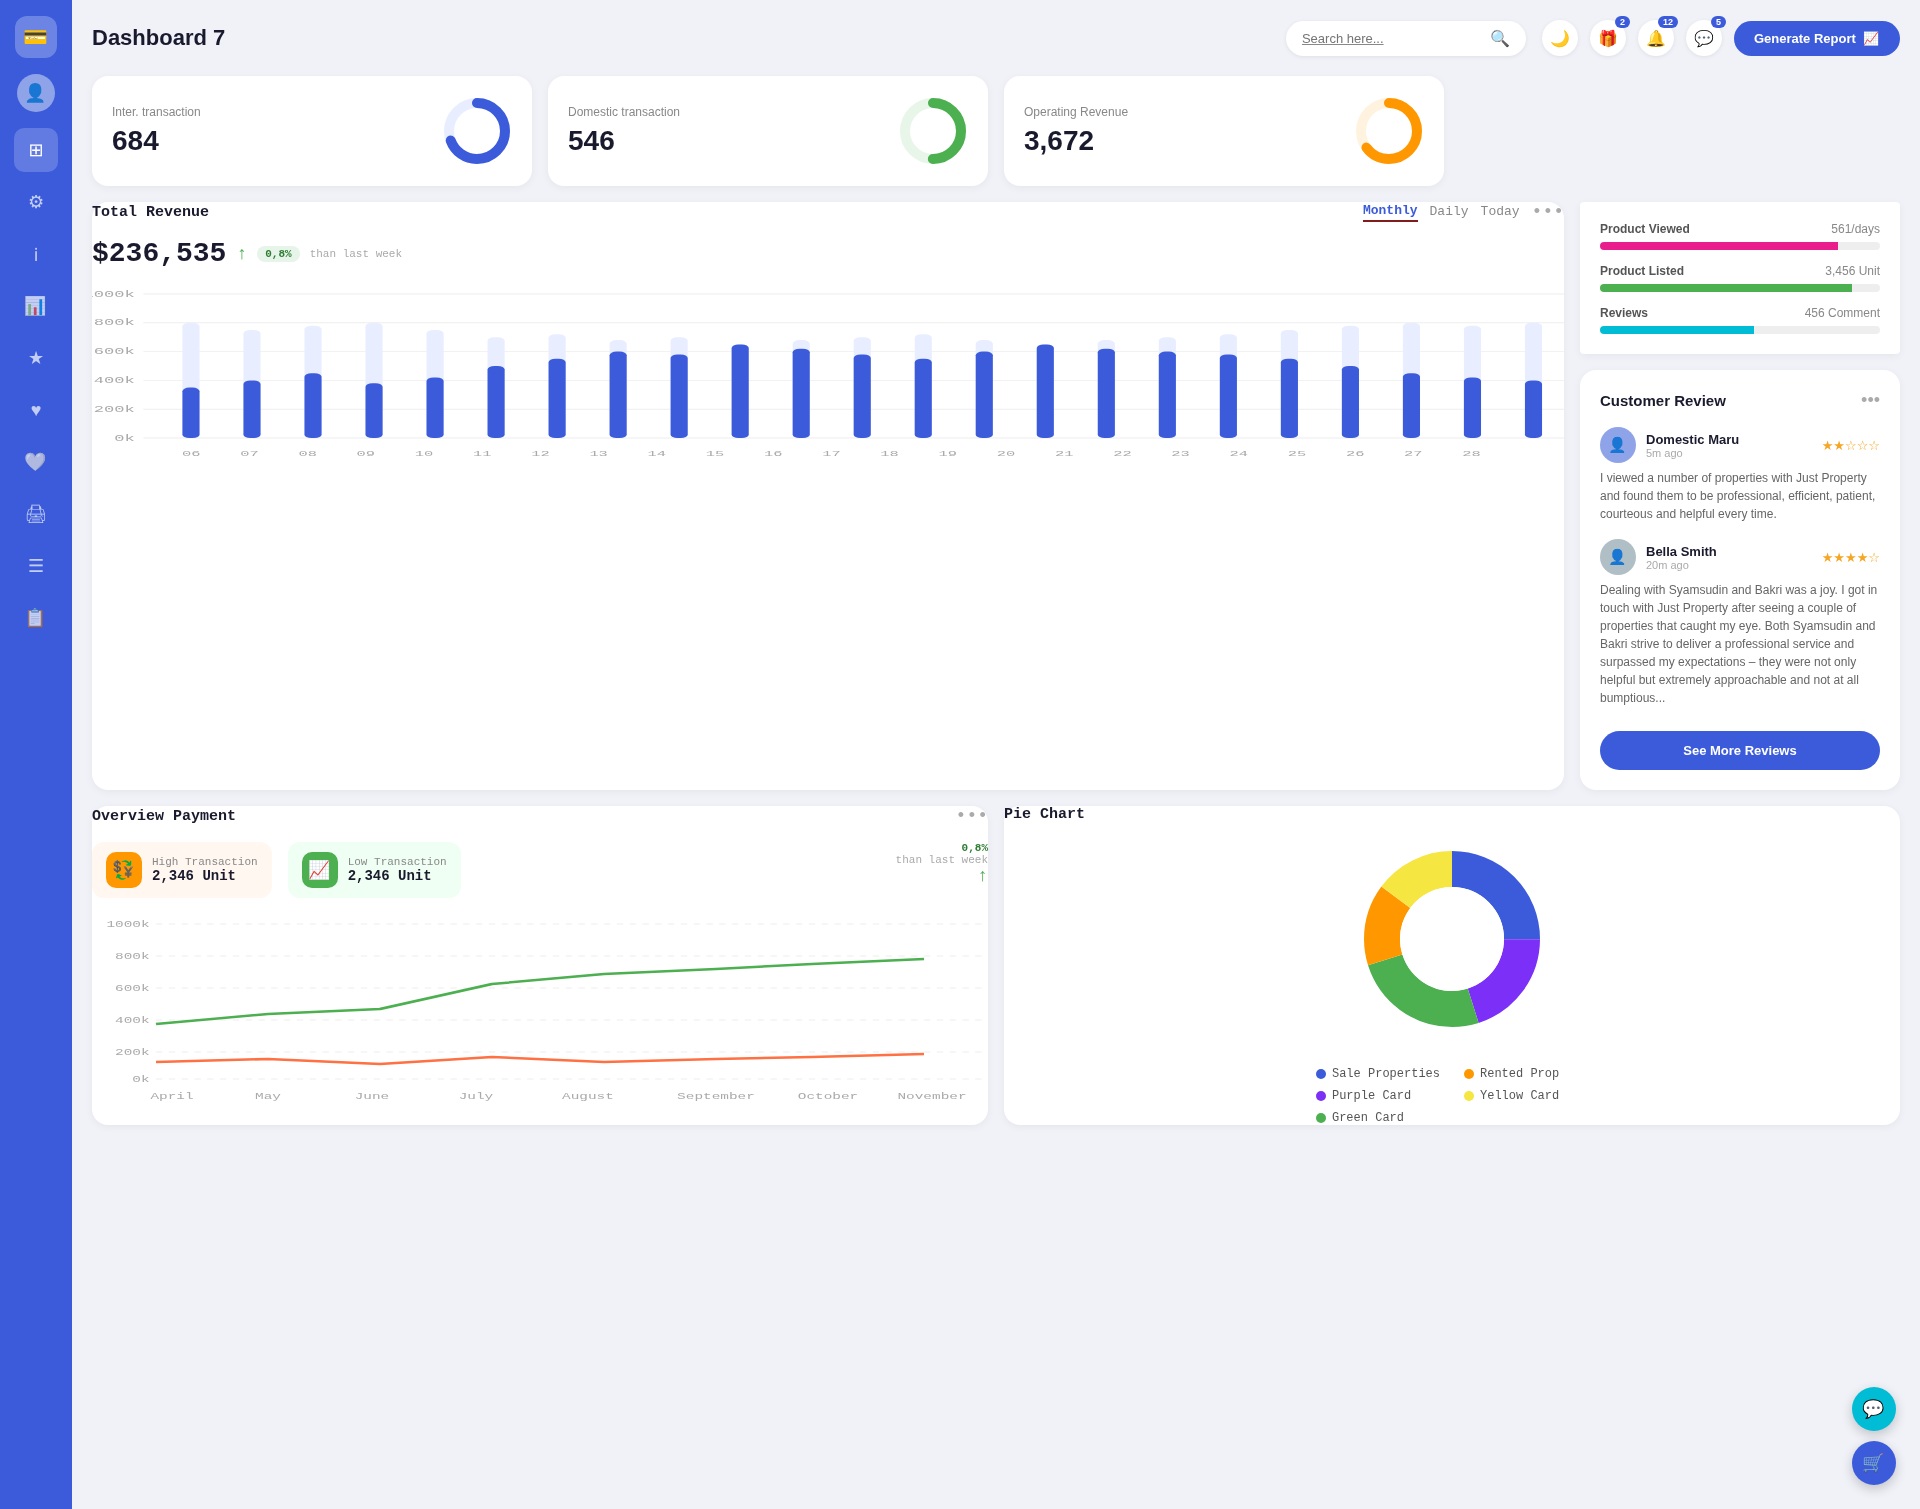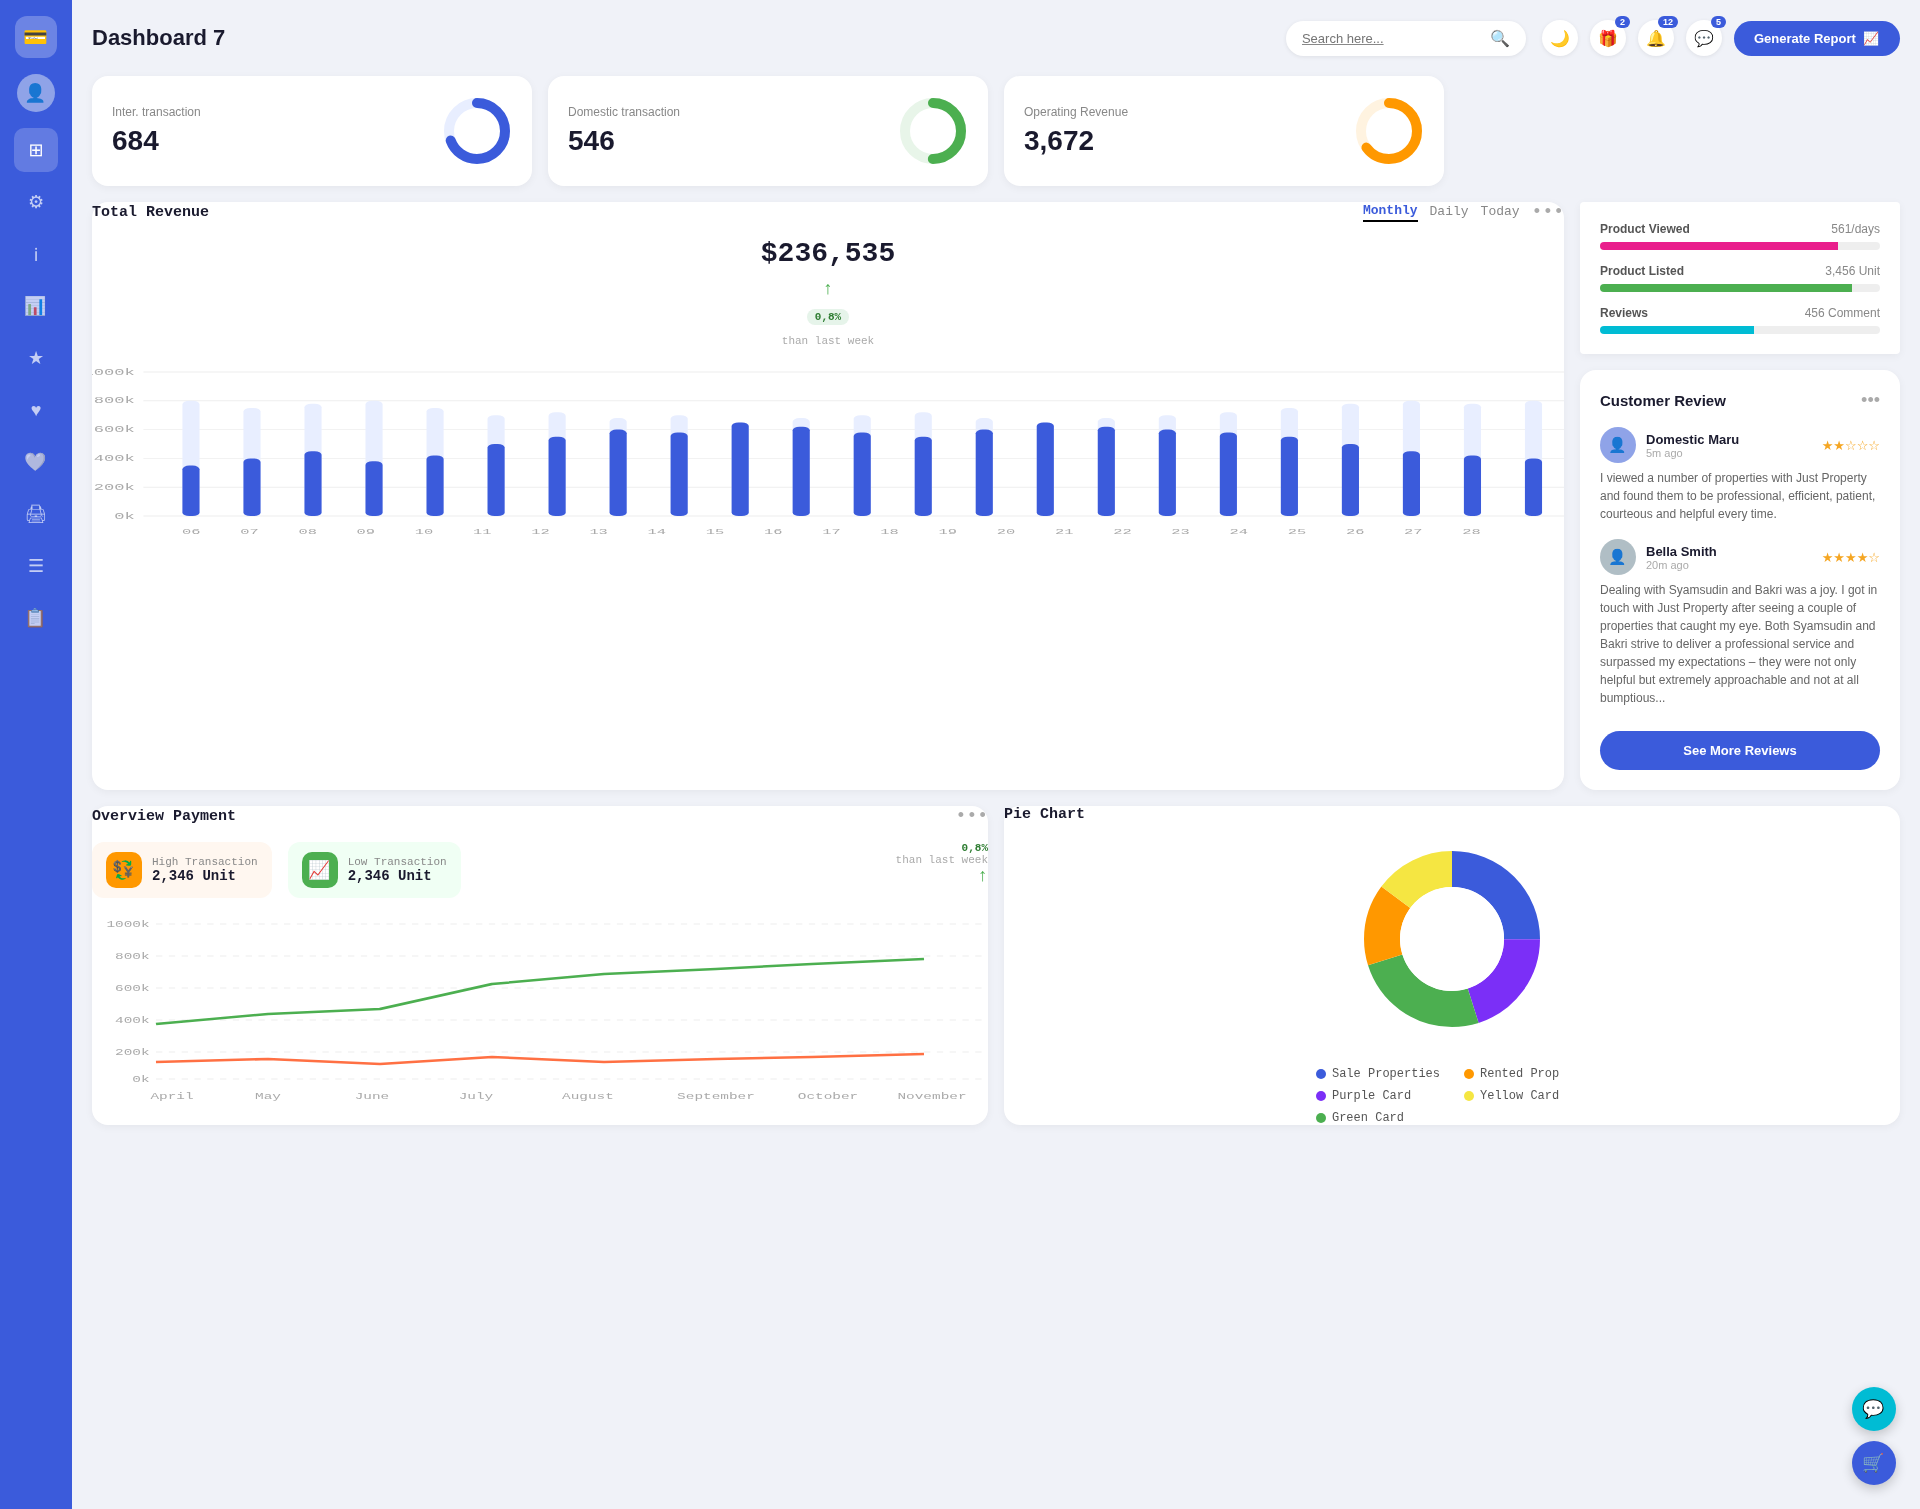--- a/index.html
+++ b/index.html
@@ -165,26 +165,26 @@
 
     
     .rev-tabs {
       display: flex; gap: 12px; align-items: center;
     }
     .rev-tab {
       font-size: 13px; color: #888; cursor: pointer; padding-bottom: 2px;
     }
     .rev-tab.active {
       color: #3b5bdb;
-      border-bottom: 2px solid #000000;
+      border-bottom: 2px solid #7f1d1d;
       font-weight: 600;
     }
 
     .revenue-amount {
-      display: flex; align-items: center; gap: 10px; margin-bottom: 16px; flex-direction: column;
+      display: flex; align-items: center; gap: 10px; margin-bottom: 16px;
     }
     .revenue-num { font-size: 28px; font-weight: 700; color: #1a1a2e; }
     .rev-badge {
       background: #e6f4ea;
       color: #2e7d32;
       font-size: 11px;
       border-radius: 12px;
       padding: 2px 8px;
       font-weight: 600;
     }

